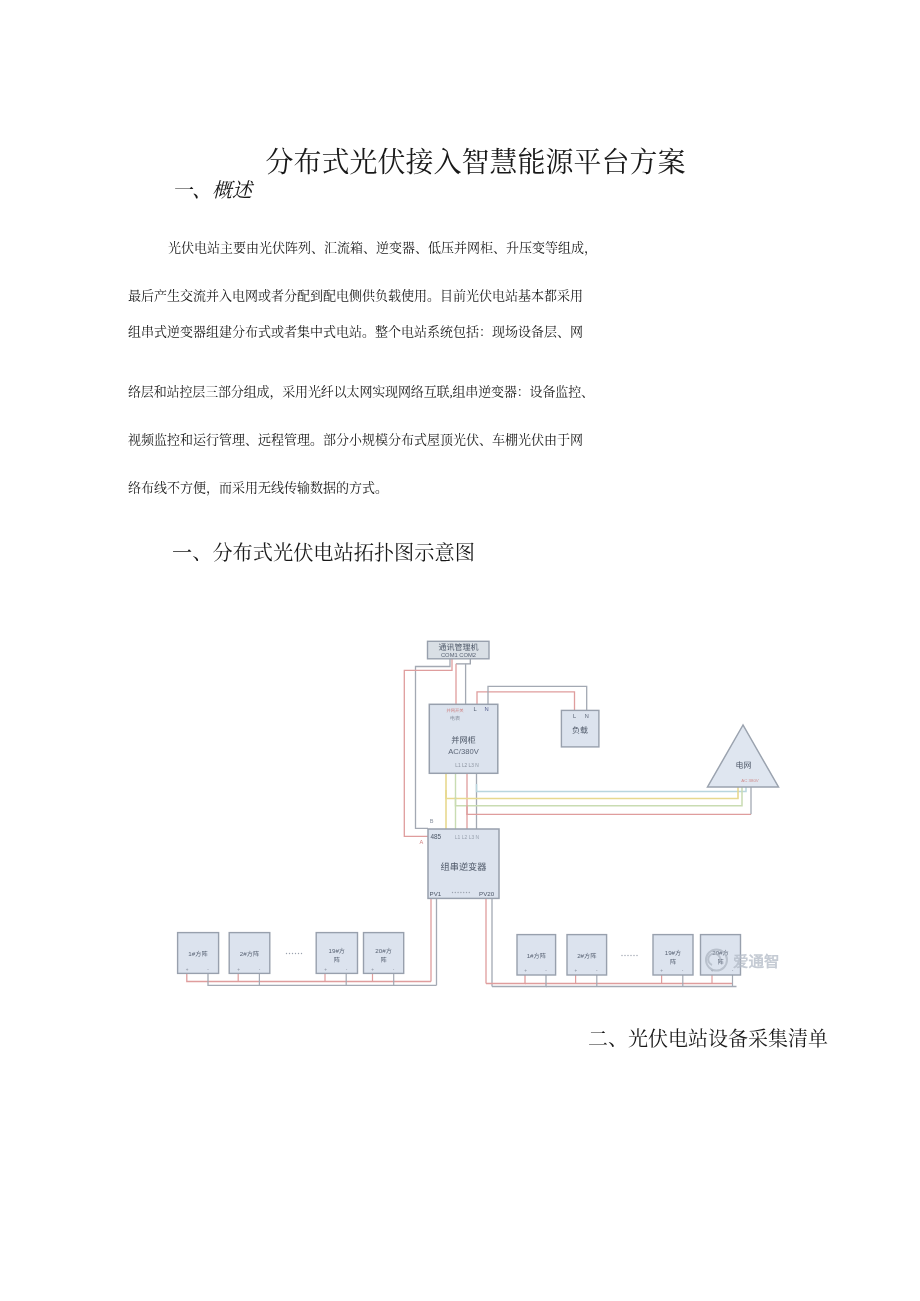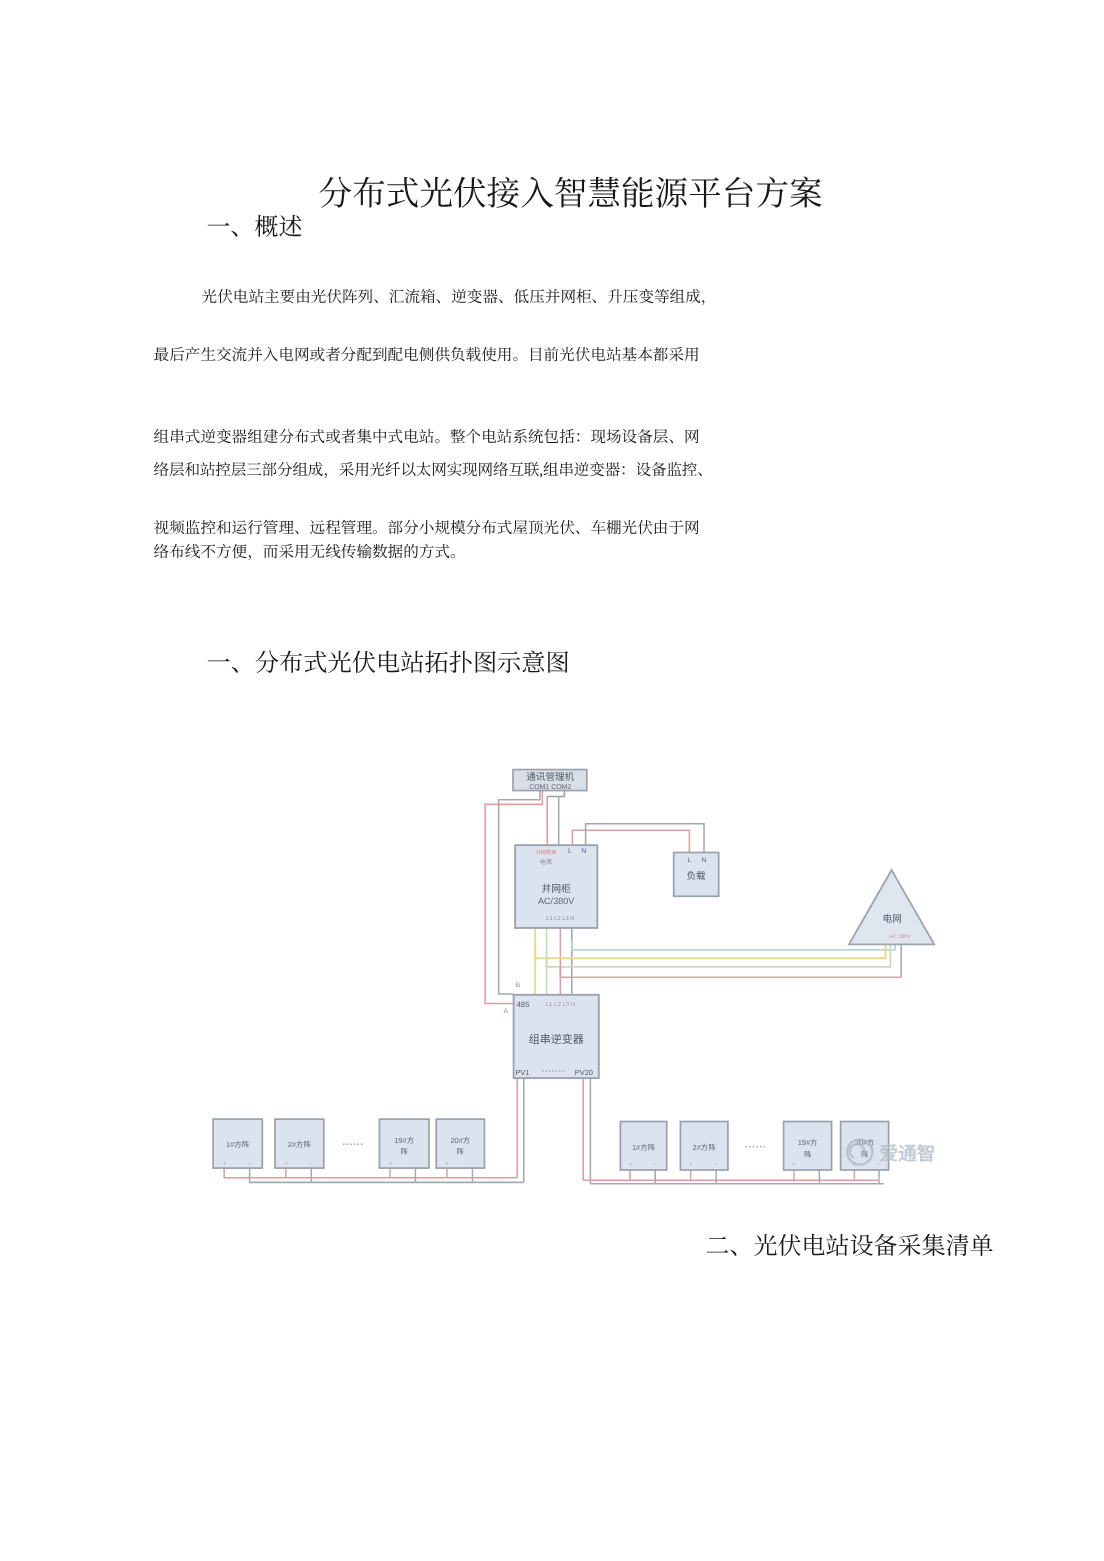--- a/index.html
+++ b/index.html
@@ -7,33 +7,33 @@
        font-family:"Liberation Serif","Noto Serif CJK SC",serif;}
   .abs{position:absolute;white-space:nowrap;color:#181818;}
   .body-line{font-size:13px;line-height:20.6px;letter-spacing:0;}
   svg text{font-family:"Liberation Sans",sans-serif;}
 </style>
 </head>
 <body>
 
 <div class="abs" style="left:265.5px;top:120.5px;font-size:28px;line-height:28px;margin-top:28px;">分布式光伏接入智慧能源平台方案</div>
 
-<div class="abs" style="left:172px;top:180px;font-size:20px;line-height:20px;">一、概述</div>
+<div class="abs" style="left:172px;top:180px;font-size:20px;line-height:20px;font-style:italic;">一、概述</div>
 
 <div class="abs body-line" style="left:168px;top:238px;">光伏电站主要由光伏阵列、汇流箱、逆变器、低压并网柜、升压变等组成，</div>
 
 <div class="abs body-line" style="left:128px;top:286px;">最后产生交流并入电网或者分配到配电侧供负载使用。目前光伏电站基本都采用</div>
 
-<div class="abs body-line" style="left:128px;top:354px;">组串式逆变器组建分布式或者集中式电站。整个电站系统包括：现场设备层、网</div>
+<div class="abs body-line" style="left:128px;top:322px;">组串式逆变器组建分布式或者集中式电站。整个电站系统包括：现场设备层、网</div>
 
 <div class="abs body-line" style="left:128px;top:382px;letter-spacing:-0.145px;">络层和站控层三部分组成，采用光纤以太网实现网络互联,组串逆变器：设备监控、</div>
 
 <div class="abs body-line" style="left:128px;top:430px;">视频监控和运行管理、远程管理。部分小规模分布式屋顶光伏、车棚光伏由于网</div>
 
-<div class="abs body-line" style="left:128px;top:450px;">络布线不方便，而采用无线传输数据的方式。</div>
+<div class="abs body-line" style="left:128px;top:478px;">络布线不方便，而采用无线传输数据的方式。</div>
 
 <div class="abs" style="left:172px;top:543px;font-size:20.2px;line-height:20.2px;">一、分布式光伏电站拓扑图示意图</div>
 
 <div class="abs" style="left:588px;top:993px;font-size:20px;line-height:20px;margin-top:36px;">二、光伏电站设备采集清单</div>
 
 <svg class="abs" style="left:0;top:0;filter:blur(0.35px);" width="920" height="1301" viewBox="0 0 920 1301">
   <g fill="none" stroke-linecap="butt" stroke-linejoin="miter">
 
     <polyline points="450,659 450,666.5 415.5,666.5 415.5,828.3 428,828.3" stroke="#a3a9b3" stroke-width="1.3"></polyline>
 

